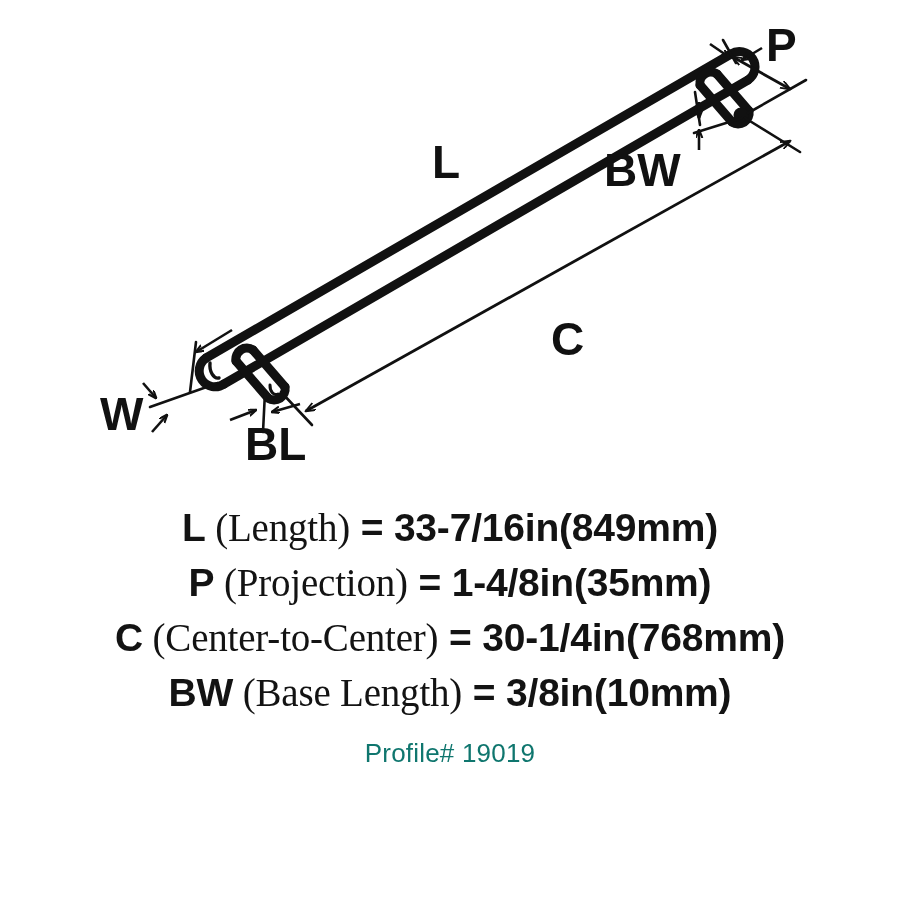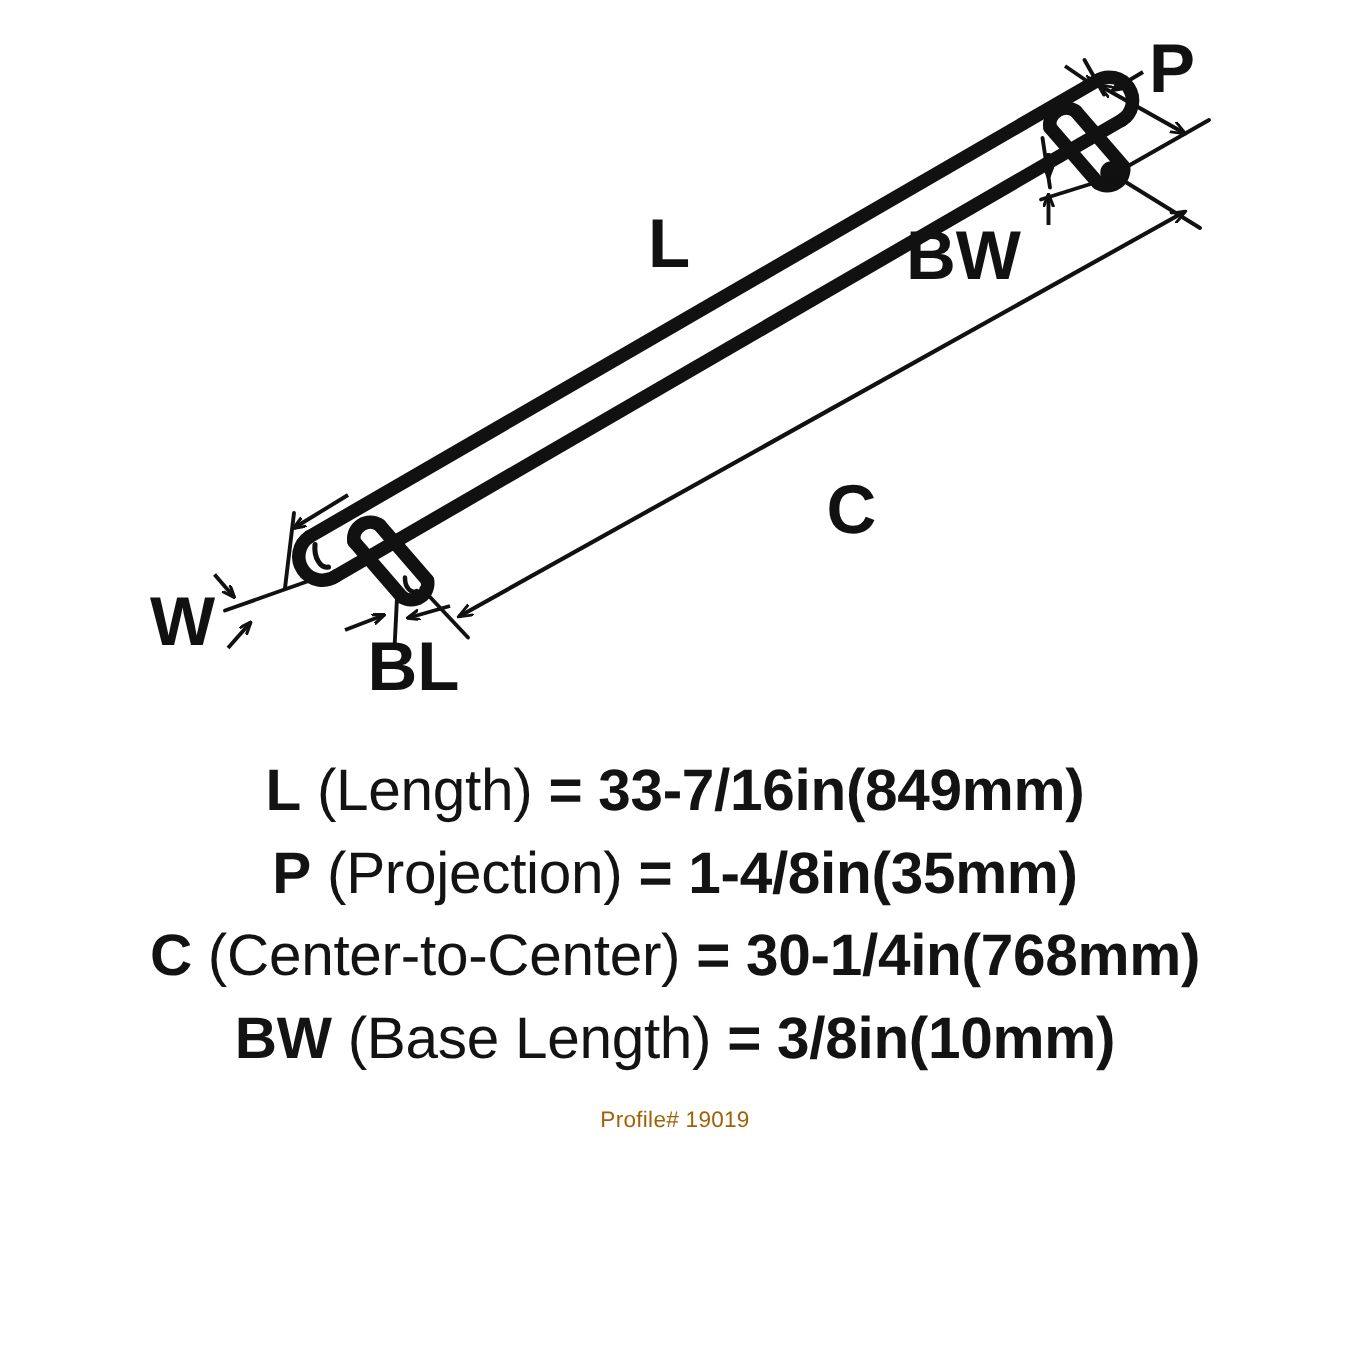--- a/index.html
+++ b/index.html
@@ -51,29 +51,29 @@
     text-align: center;
   }
   .spec-line {
     font-size: 39px;
     line-height: 55px;
     color: #131313;
     white-space: nowrap;
     letter-spacing: -0.2px;
   }
   .spec-line .code { font-weight: 700; }
-  .spec-line .name { font-weight: 400; }
+  .spec-line .name { font-weight: 400; font-family: Liberation Serif, serif; }
   .spec-line .eq   { font-weight: 700; }
   .spec-line .val  { font-weight: 700; text-align: right; }
   .spec-line .mm   { font-weight: 700; }
   #profile {
     margin-top: 18px;
-    font-size: 15px;
+    font-size: 26px;
     font-weight: 400;
-    color: #a16207;
+    color: #0f766e;
     letter-spacing: 0.2px;
   }
 </style>
 </head>
 <body>
 
 <div id="page">
 
   <div id="drawing">
     <svg width="900" height="500" viewBox="0 0 900 500" xmlns="http://www.w3.org/2000/svg">

